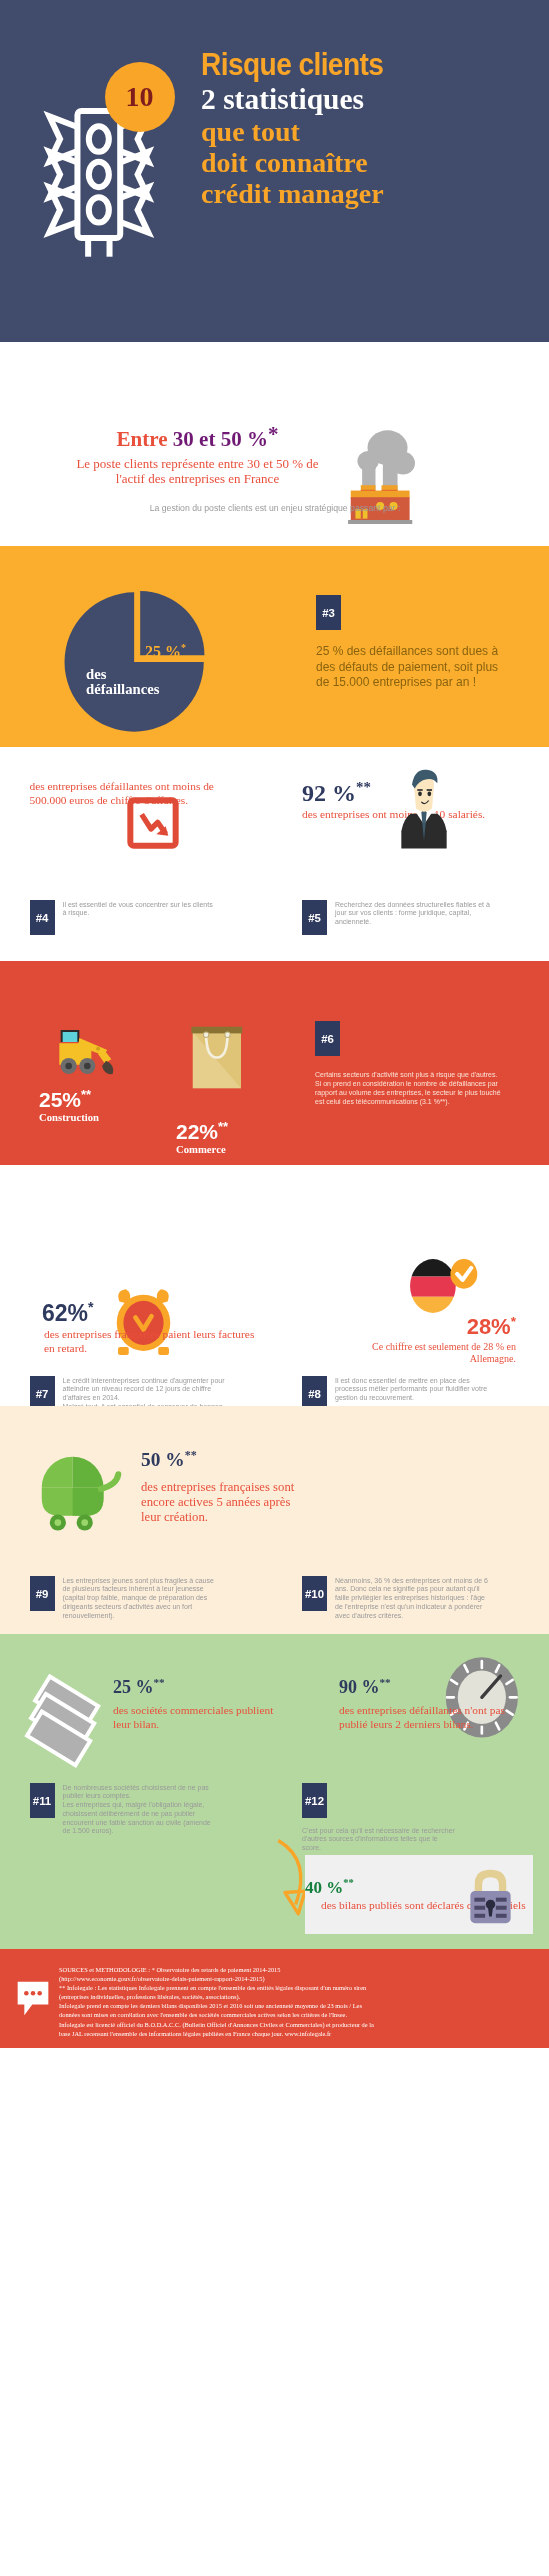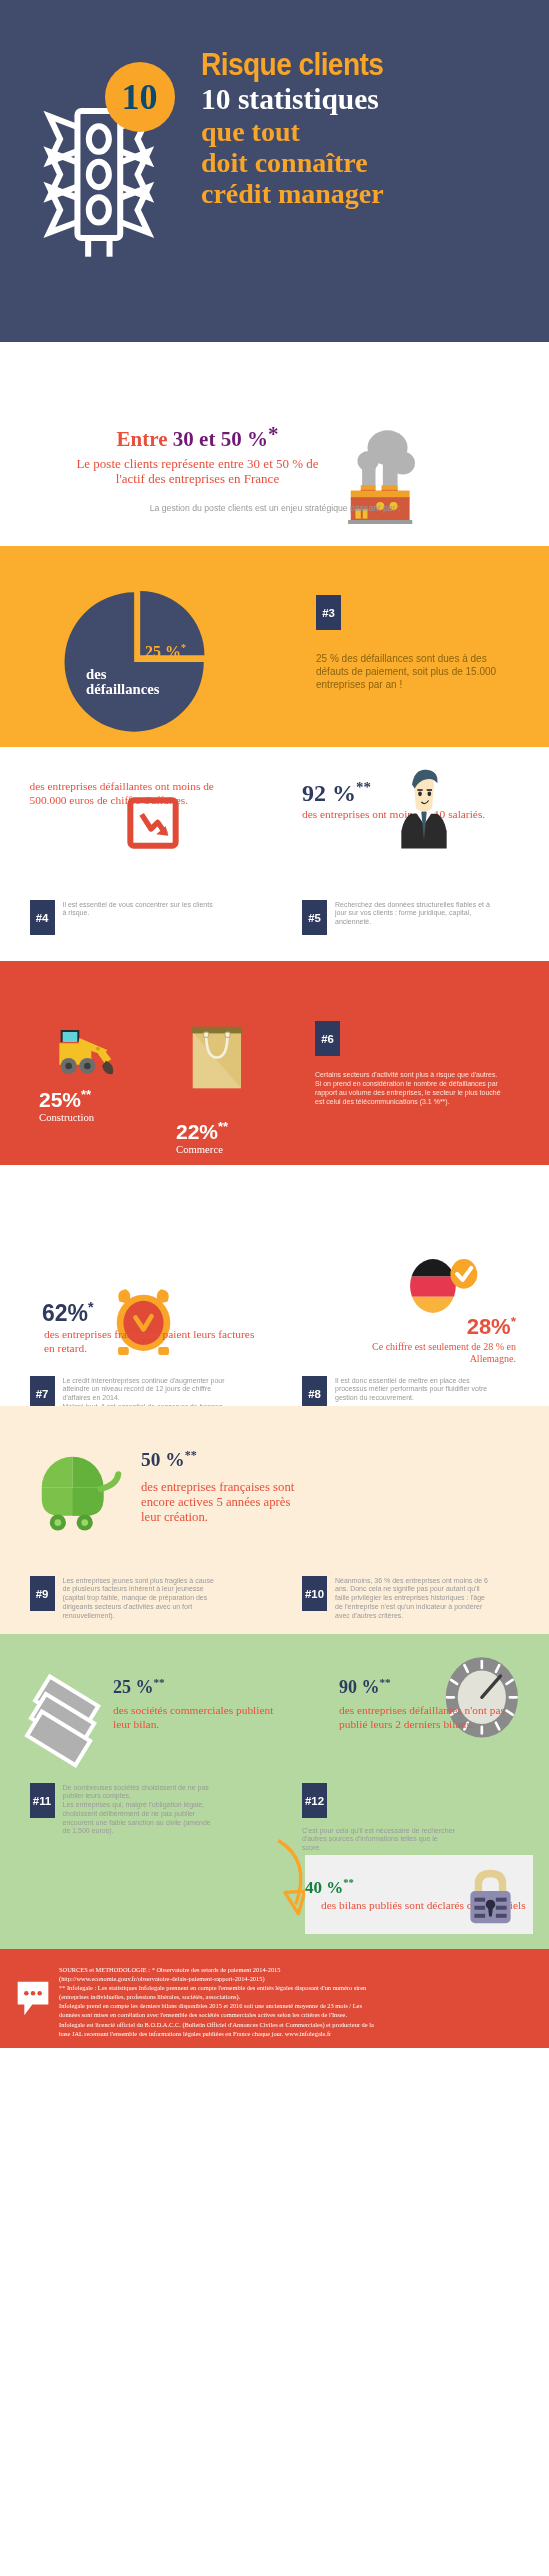--- a/index.html
+++ b/index.html
@@ -24,23 +24,23 @@
     position: absolute;
     left: 25.5px; top: 62px;
     width: 141px; height: 201px;
   }
   .badge10 {
     position: absolute;
     left: 79px; top: 0px;
     width: 70px; height: 70px;
     border-radius: 50%;
     background: #f9a528;
-    color: #0c4a6e;
+    color: #7f1d1d;
     font-family: "Liberation Serif", serif;
-    font-size: 36px;
+    font-size: 28px;
     font-weight: bold;
     display: flex; align-items: center; justify-content: center;
     z-index: 3;
   }
   .traffic-light { position: absolute; left: 14.7px; top: 42px; z-index: 2; }
 
   .hdr-right {
     position: absolute;
     left: 201px; top: 48px;
     width: 335px;
@@ -156,23 +156,23 @@
     color: #fff; font-family: "Liberation Serif", serif; font-weight: bold;
     font-size: 14.7px; line-height: 1.05; z-index: 5;
   }
   .pie-pct {
     position: absolute; left: 86px; top: 59px; z-index: 6;
     color: #fbae2d; font-family: "Liberation Serif", serif; font-weight: bold;
     font-size: 16px;
   }
   .s2 .chip-wrap { position: absolute; left: 316px; top: 49px; }
   .s2 .note {
-    position: absolute; left: 316px; top: 106px; width: 191px;
-    font-family: "Liberation Sans Narrow", "Liberation Sans", sans-serif;
-    font-size: 10px; line-height: 1.3; color: #8a6310;
+    position: absolute; left: 316px; top: 98px; width: 191px;
+    font-family: "Liberation Sans Narrow", "Liberation Sans", sans-serif;
+    font-size: 12px; line-height: 1.3; color: #8a6310;
   }
 
   
   .s3 { height: 214px; }
   .s3 .col { position: absolute; width: 255px; }
   .s3 .colL { left: 29.5px; top: 32px; }
   .s3 .colR { left: 302px; top: 32px; }
   .s3 .pct { font-size: 24px; }
   .s3 .sub { font-size: 11.4px; margin-top: 1.3px; }
   .s3 .icoL { position: absolute; left: 127px; top: 50px; }
@@ -184,21 +184,21 @@
   .s4 { height: 204px; }
   .s4 .icoA { position: absolute; left: 50px; top: 54px; }
   .s4 .icoB { position: absolute; left: 186px; top: 59px; }
   .s4 .pctA { position: absolute; left: 39px; top: 126px; }
   .s4 .pctB { position: absolute; left: 176px; top: 126px; margin-top: 32px; }
   .s4 .pct {
     font-family: "Liberation Sans Narrow", "Liberation Sans", sans-serif;
     font-weight: bold; font-size: 21px; color: #ffffff;
   }
   .s4 .lbl {
-    font-family: "Liberation Serif", serif; font-weight: normal;
+    font-family: "Liberation Serif", serif; font-weight: bold;
     font-size: 10.7px; color: #ffffff; margin-top: -1.3px;
   }
   .s4 .chip-wrap { position: absolute; left: 315px; top: 60px; }
   .s4 .note {
     position: absolute; left: 315px; top: 109px; width: 186px;
     font-family: "Liberation Sans Narrow", "Liberation Sans", sans-serif;
     font-size: 7px; line-height: 1.3; color: #fbe3d6;
   }
 
   
@@ -304,21 +304,21 @@
           <path d="M120 87 L162 71 L146 105 L162 139 L120 123"></path>
           <path d="M56 140 L14 124 L30 158 L14 192 L56 176"></path>
           <path d="M120 140 L162 124 L146 158 L162 192 L120 176"></path>
           <path d="M72 200 L72 228"></path>
           <path d="M104 200 L104 228"></path>
         </g>
       </svg>
     </div>
     <div class="hdr-right">
       <div class="t1">Risque clients</div>
-      <div class="t2">10 statistiques</div>
+      <div class="t2">2 statistiques</div>
       <div class="t3">que tout</div>
       <div class="t3">doit connaître</div>
       <div class="t3">crédit manager</div>
     </div>
   </section>
 
   <section class="sec-white s1">
     <div class="head">
       <div>
         <span class="h-entre">Entre </span><span class="h-num">30 et 50 %</span><span class="h-num star">*</span>

